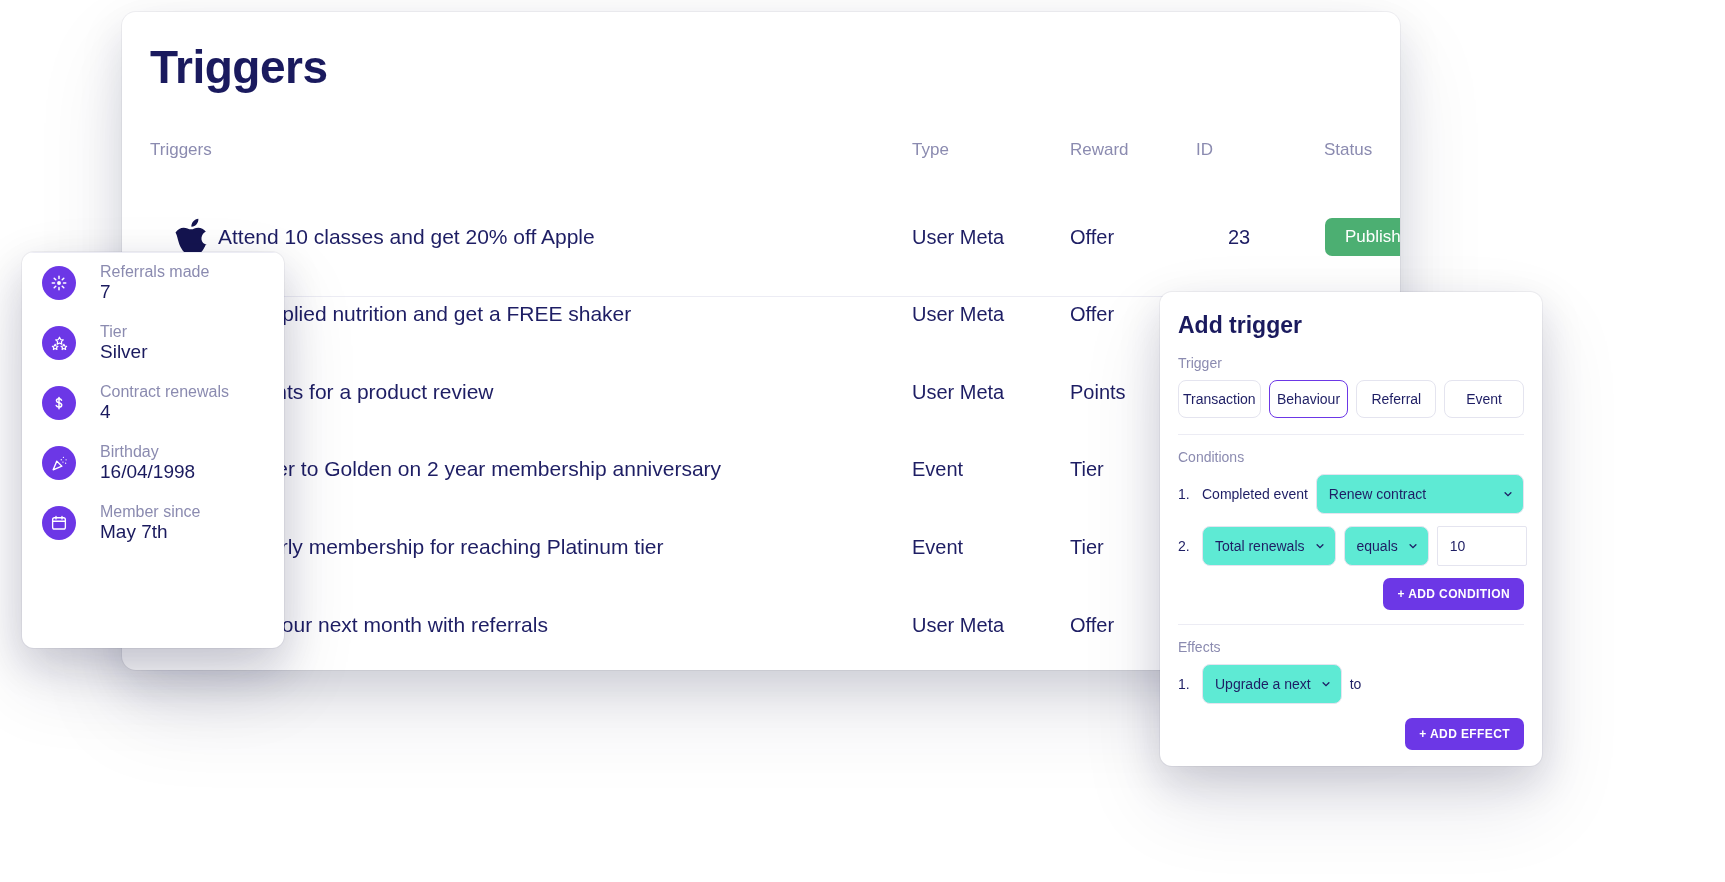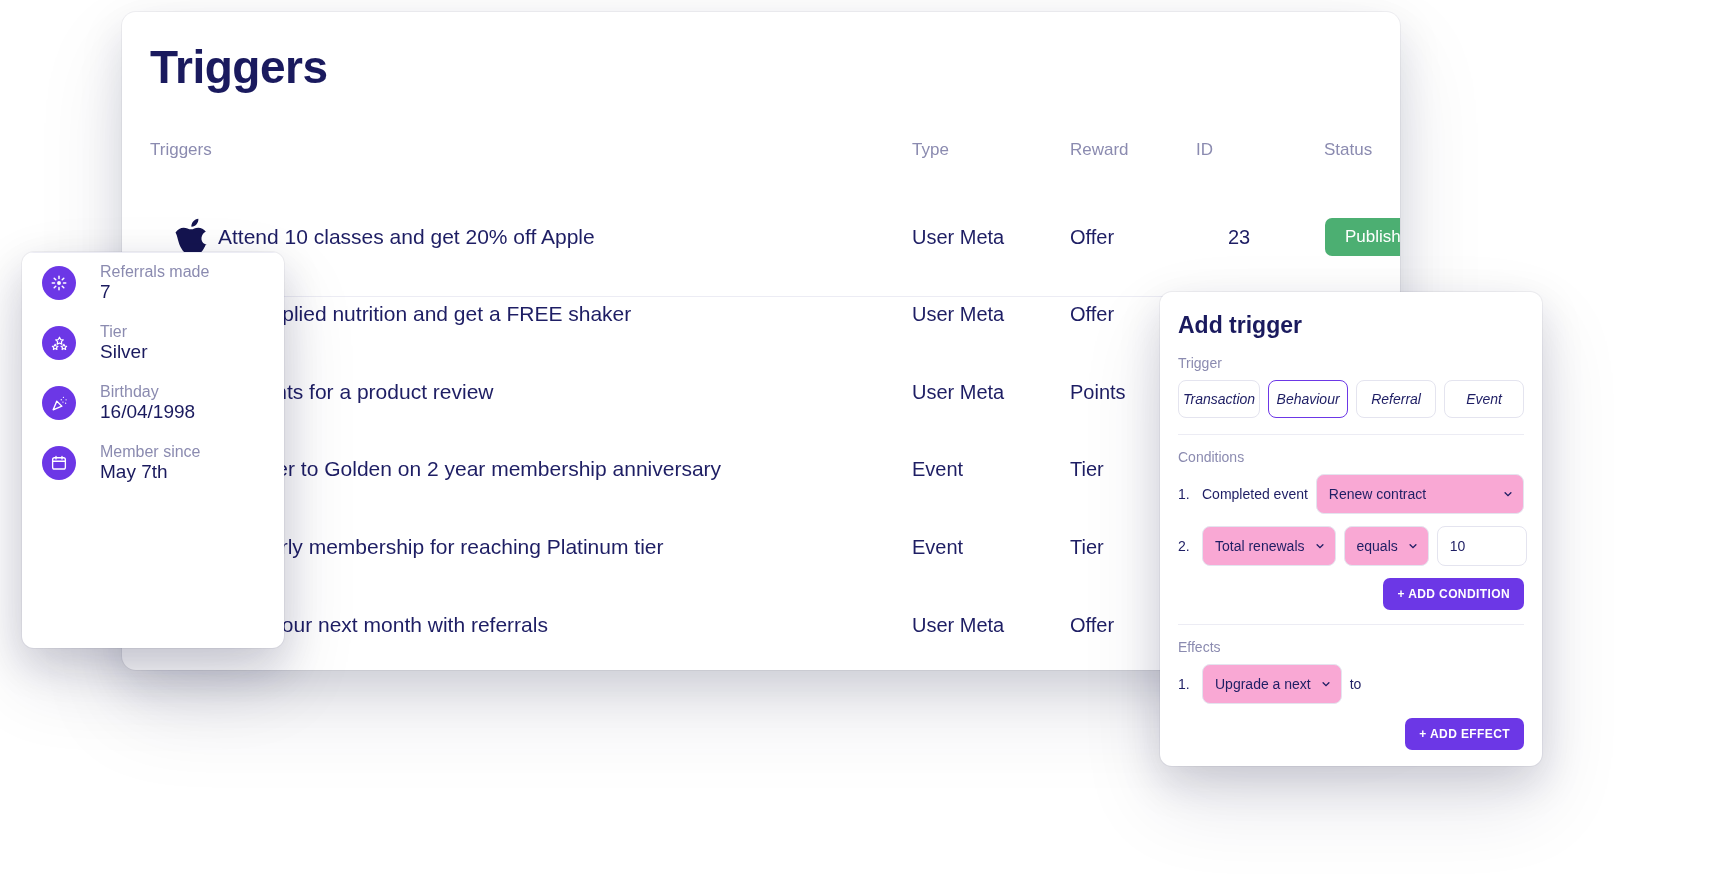--- a/index.html
+++ b/index.html
@@ -132,45 +132,45 @@
     width: 382px; height: 474px;
     background: #ffffff;
     border-radius: 12px;
     box-shadow: 0 0 0 1px rgba(20,20,60,.05),
                 0 16px 42px rgba(18,20,60,.15),
                 0 36px 84px rgba(18,20,60,.11);
     padding: 20px 18px;
   }
   .at-title { font-size: 23px; font-weight: 700; color: #1a1a5e; margin-bottom: 16px; }
   .at-label { font-size: 14px; color: #8b8bb0; margin-bottom: 9px; }
-  .tab-row { display: flex; gap: 8px; margin-bottom: 16px; font-style: italic; }
+  .tab-row { display: flex; gap: 8px; margin-bottom: 16px; }
   .tab {
     flex: 1; text-align: center;
     padding: 10px 4px; border-radius: 8px;
     border: 1px solid #e4e4ef; background: #fff;
     font-size: 14px; color: #1e1e64; white-space: nowrap; cursor: pointer;
   }
   .tab.active { border-color: #6c37e6; }
   .sep { height: 1px; background: #ececf4; margin: 4px 0 14px; }
   .cond-row { display: flex; align-items: center; gap: 8px; margin-bottom: 12px; }
   .num { font-size: 14px; color: #1e1e64; width: 16px; flex: none; }
   .static-txt { font-size: 14px; color: #1e1e64; white-space: nowrap; }
   .select {
     position: relative;
-    border: 1px solid #e4e4ef; border-radius: 8px; background: #f9a8d4;
+    border: 1px solid #e4e4ef; border-radius: 8px; background: #5eead4;
     padding: 11px 30px 11px 12px;
     font-size: 14px; color: #1e1e64; white-space: nowrap; cursor: pointer;
   }
   .select .chev {
     position: absolute; right: 10px; top: 50%; transform: translateY(-50%);
     width: 10px; height: 10px;
   }
   .select.grow { flex: 1; }
   .input-box {
-    border: 1px solid #e4e4ef; border-radius: 8px; background: #fff;
+    border: 1px solid #e4e4ef; border-radius: 2px; background: #fff;
     padding: 11px 12px; font-size: 14px; color: #1e1e64;
     width: 90px; outline: none; font-family: "Liberation Sans", sans-serif;
   }
   .btn-purple {
     background: #6c37e6; color: #fff; border: none; border-radius: 7px;
     padding: 9px 14px; font-size: 12px; font-weight: 700; letter-spacing: .4px;
     cursor: pointer; font-family: "Liberation Sans", sans-serif; text-align: right;
   }
   .right-align { display: flex; justify-content: flex-end; }
   .eff-row { display: flex; align-items: center; gap: 8px; margin-bottom: 14px; }
@@ -258,20 +258,30 @@
         <svg width="19" height="19" viewBox="0 0 24 24" fill="none" stroke="#fff" stroke-width="1.5" stroke-linejoin="round">
           <path d="M12 4l1.5 3 3.3.4-2.4 2.3.6 3.3L12 11.4 9 13l.6-3.3L7.2 7.4 10.5 7z"></path>
           <path d="M6.5 13l1.1 2.2 2.4.3-1.7 1.7.4 2.4-2.2-1.2-2.2 1.2.4-2.4L3 15.5l2.4-.3z"></path>
           <path d="M17.5 13l1.1 2.2 2.4.3-1.7 1.7.4 2.4-2.2-1.2-2.2 1.2.4-2.4-1.7-1.7 2.4-.3z"></path>
         </svg>
       </div>
       <div class="slabel">Tier</div>
       <div class="svalue">Silver</div>
     </div>
 
+    <div class="stat">
+      <div class="sicon">
+        <svg width="18" height="18" viewBox="0 0 24 24" fill="none" stroke="#fff" stroke-width="2" stroke-linecap="round">
+          <path d="M12 4.5v15"></path>
+          <path d="M15.4 8.3c-.5-1.2-1.8-2-3.4-2-2 0-3.4 1-3.4 2.6 0 3.6 7 1.8 7 5.6 0 1.8-1.6 2.9-3.6 2.9-1.8 0-3.2-.8-3.7-2.2"></path>
+        </svg>
+      </div>
+      <div class="slabel">Contract renewals</div>
+      <div class="svalue">4</div>
+    </div>
 
     <div class="stat">
       <div class="sicon">
         <svg width="19" height="19" viewBox="0 0 24 24" fill="none" stroke="#fff" stroke-width="1.7" stroke-linecap="round" stroke-linejoin="round">
           <path d="M4 20l4.6-11L15 15.4z"></path>
           <path d="M17 4.2v.01M20.3 7.4v.01M14.2 7.2v.01M19.7 11.6v.01M16.4 10.2v.01"></path>
         </svg>
       </div>
       <div class="slabel">Birthday</div>
       <div class="svalue">16/04/1998</div>

